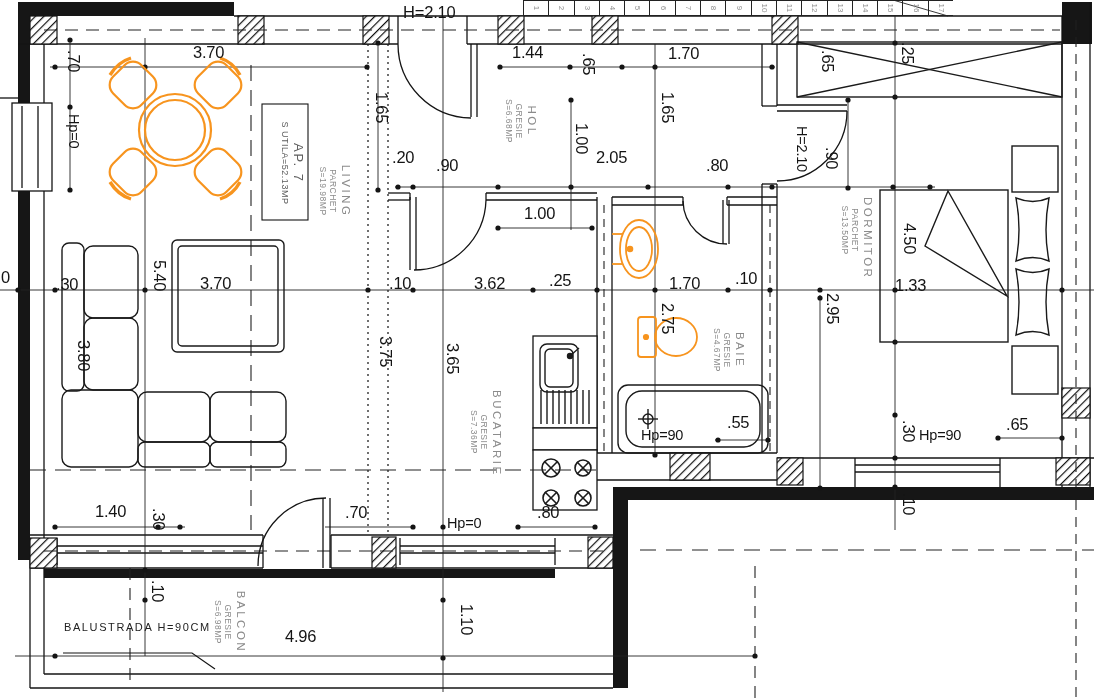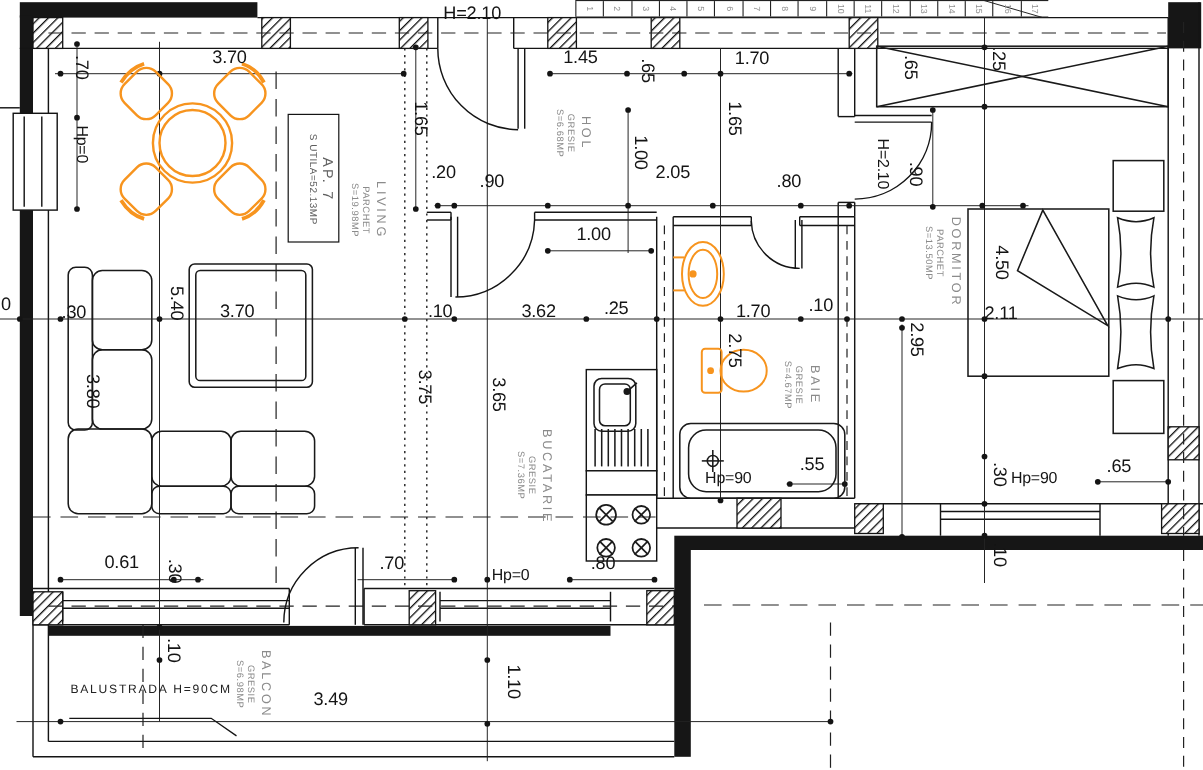--- a/index.html
+++ b/index.html
@@ -434,45 +434,45 @@
       <div class="cell">
         <span>16</span>
       </div>
       <div class="cell">
         <span>17</span>
       </div>
     </div>
 
 <div class="lbl" style="left:403px;top:4px">H=2.10</div>
 <div class="lbl" style="left:193px;top:44px">3.70</div>
-<div class="lbl" style="left:512px;top:44px">1.45</div>
+<div class="lbl" style="left:512px;top:44px">1.44</div>
 <div class="lbl" style="left:668px;top:45px">1.70</div>
 <div class="lbl" style="left:392px;top:149px">.20</div>
 <div class="lbl" style="left:436px;top:157px">.90</div>
 <div class="lbl" style="left:596px;top:149px">2.05</div>
 <div class="lbl" style="left:706px;top:157px">.80</div>
 <div class="lbl" style="left:524px;top:205px">1.00</div>
 <div class="lbl" style="left:1px;top:269px">0</div>
 <div class="lbl" style="left:56px;top:276px">.30</div>
 <div class="lbl" style="left:200px;top:275px">3.70</div>
 <div class="lbl" style="left:389px;top:275px">.10</div>
 <div class="lbl" style="left:474px;top:275px">3.62</div>
 <div class="lbl" style="left:549px;top:272px">.25</div>
 <div class="lbl" style="left:669px;top:275px">1.70</div>
 <div class="lbl" style="left:735px;top:270px">.10</div>
-<div class="lbl" style="left:895px;top:277px">2.11</div>
-<div class="lbl" style="left:95px;top:503px">0.61</div>
+<div class="lbl" style="left:895px;top:277px">1.33</div>
+<div class="lbl" style="left:95px;top:503px">1.40</div>
 <div class="lbl" style="left:345px;top:504px">.70</div>
 <div class="lbl sm" style="left:447px;top:516px">Hp=0</div>
 <div class="lbl" style="left:537px;top:504px">.80</div>
 <div class="lbl sm" style="left:641px;top:428px">Hp=90</div>
 <div class="lbl" style="left:727px;top:414px">.55</div>
 <div class="lbl sm" style="left:919px;top:428px">Hp=90</div>
 <div class="lbl" style="left:1006px;top:416px">.65</div>
-<div class="lbl" style="left:285px;top:628px">3.49</div>
+<div class="lbl" style="left:285px;top:628px">4.96</div>
 <div class="lbl note" style="left:64px;top:622px">BALUSTRADA H=90CM</div>
 
 <div class="lbl v" style="left:82px;top:50px">.70</div>
 <div class="lbl v sm" style="left:81px;top:114px">Hp=0</div>
 <div class="lbl v" style="left:390px;top:92px">1.65</div>
 <div class="lbl v" style="left:597px;top:53px">.65</div>
 <div class="lbl v" style="left:676px;top:92px">1.65</div>
 <div class="lbl v" style="left:590px;top:123px">1.00</div>
 <div class="lbl v" style="left:836px;top:50px">.65</div>
 <div class="lbl v" style="left:916px;top:42px">.25</div>

